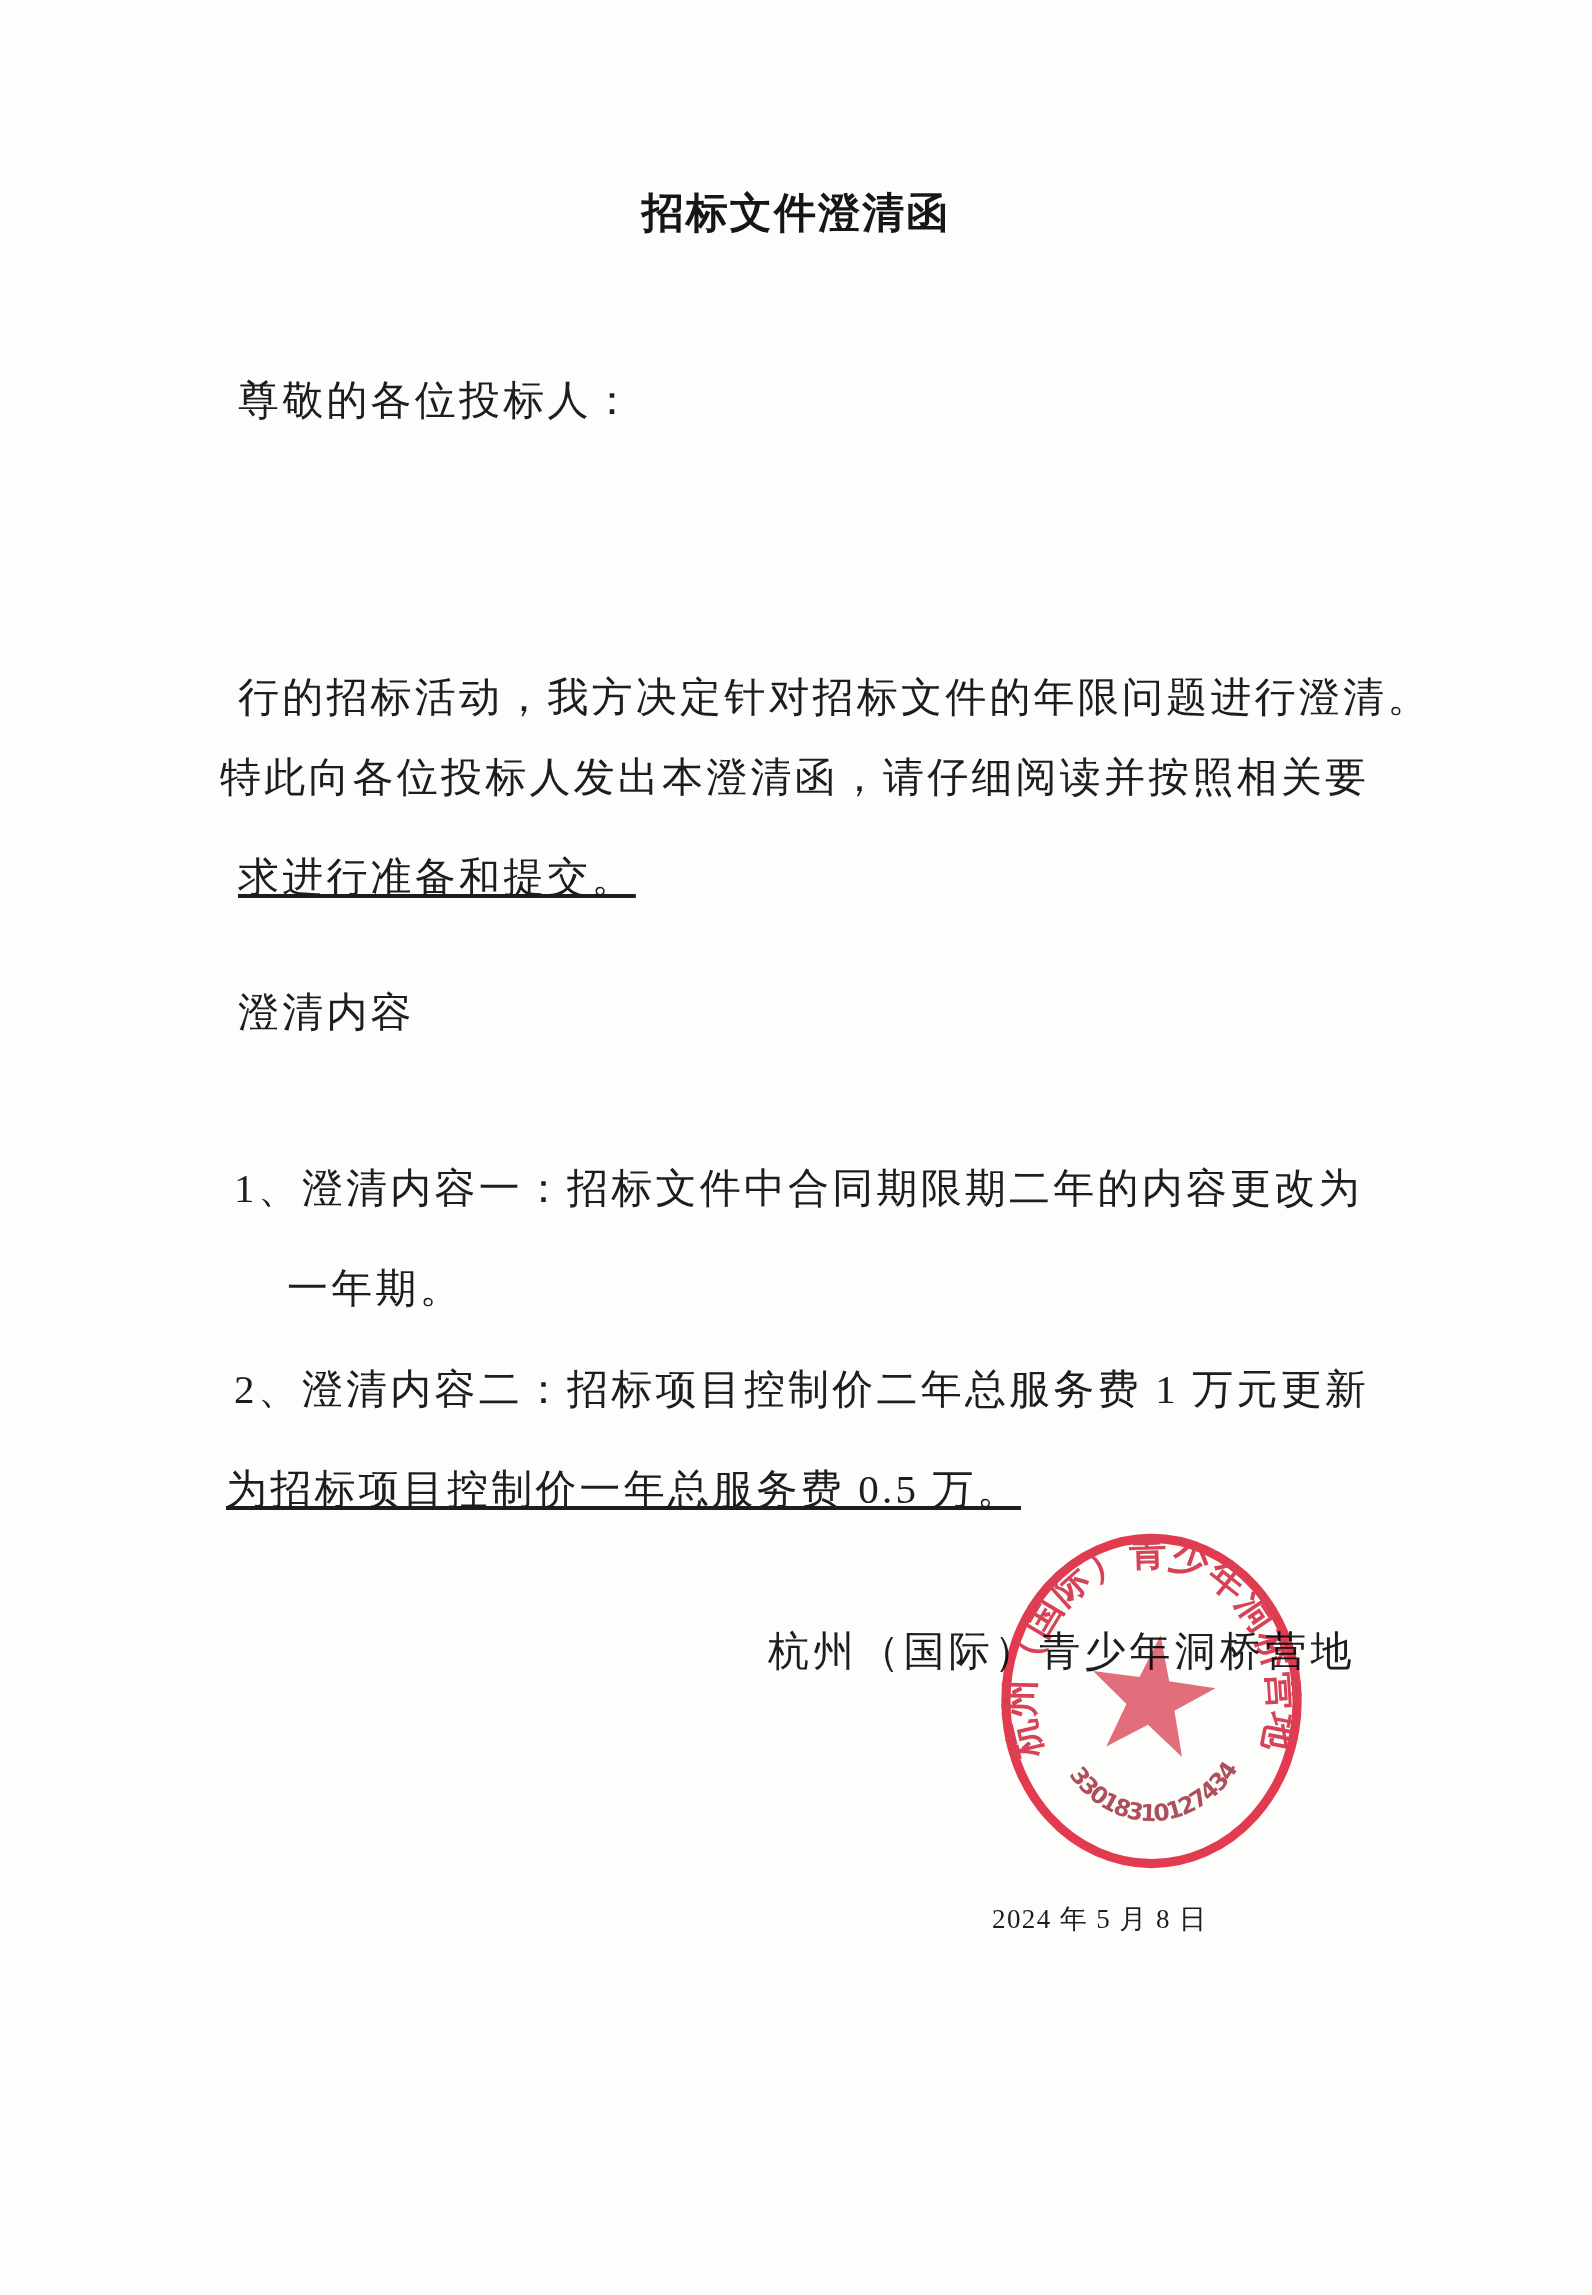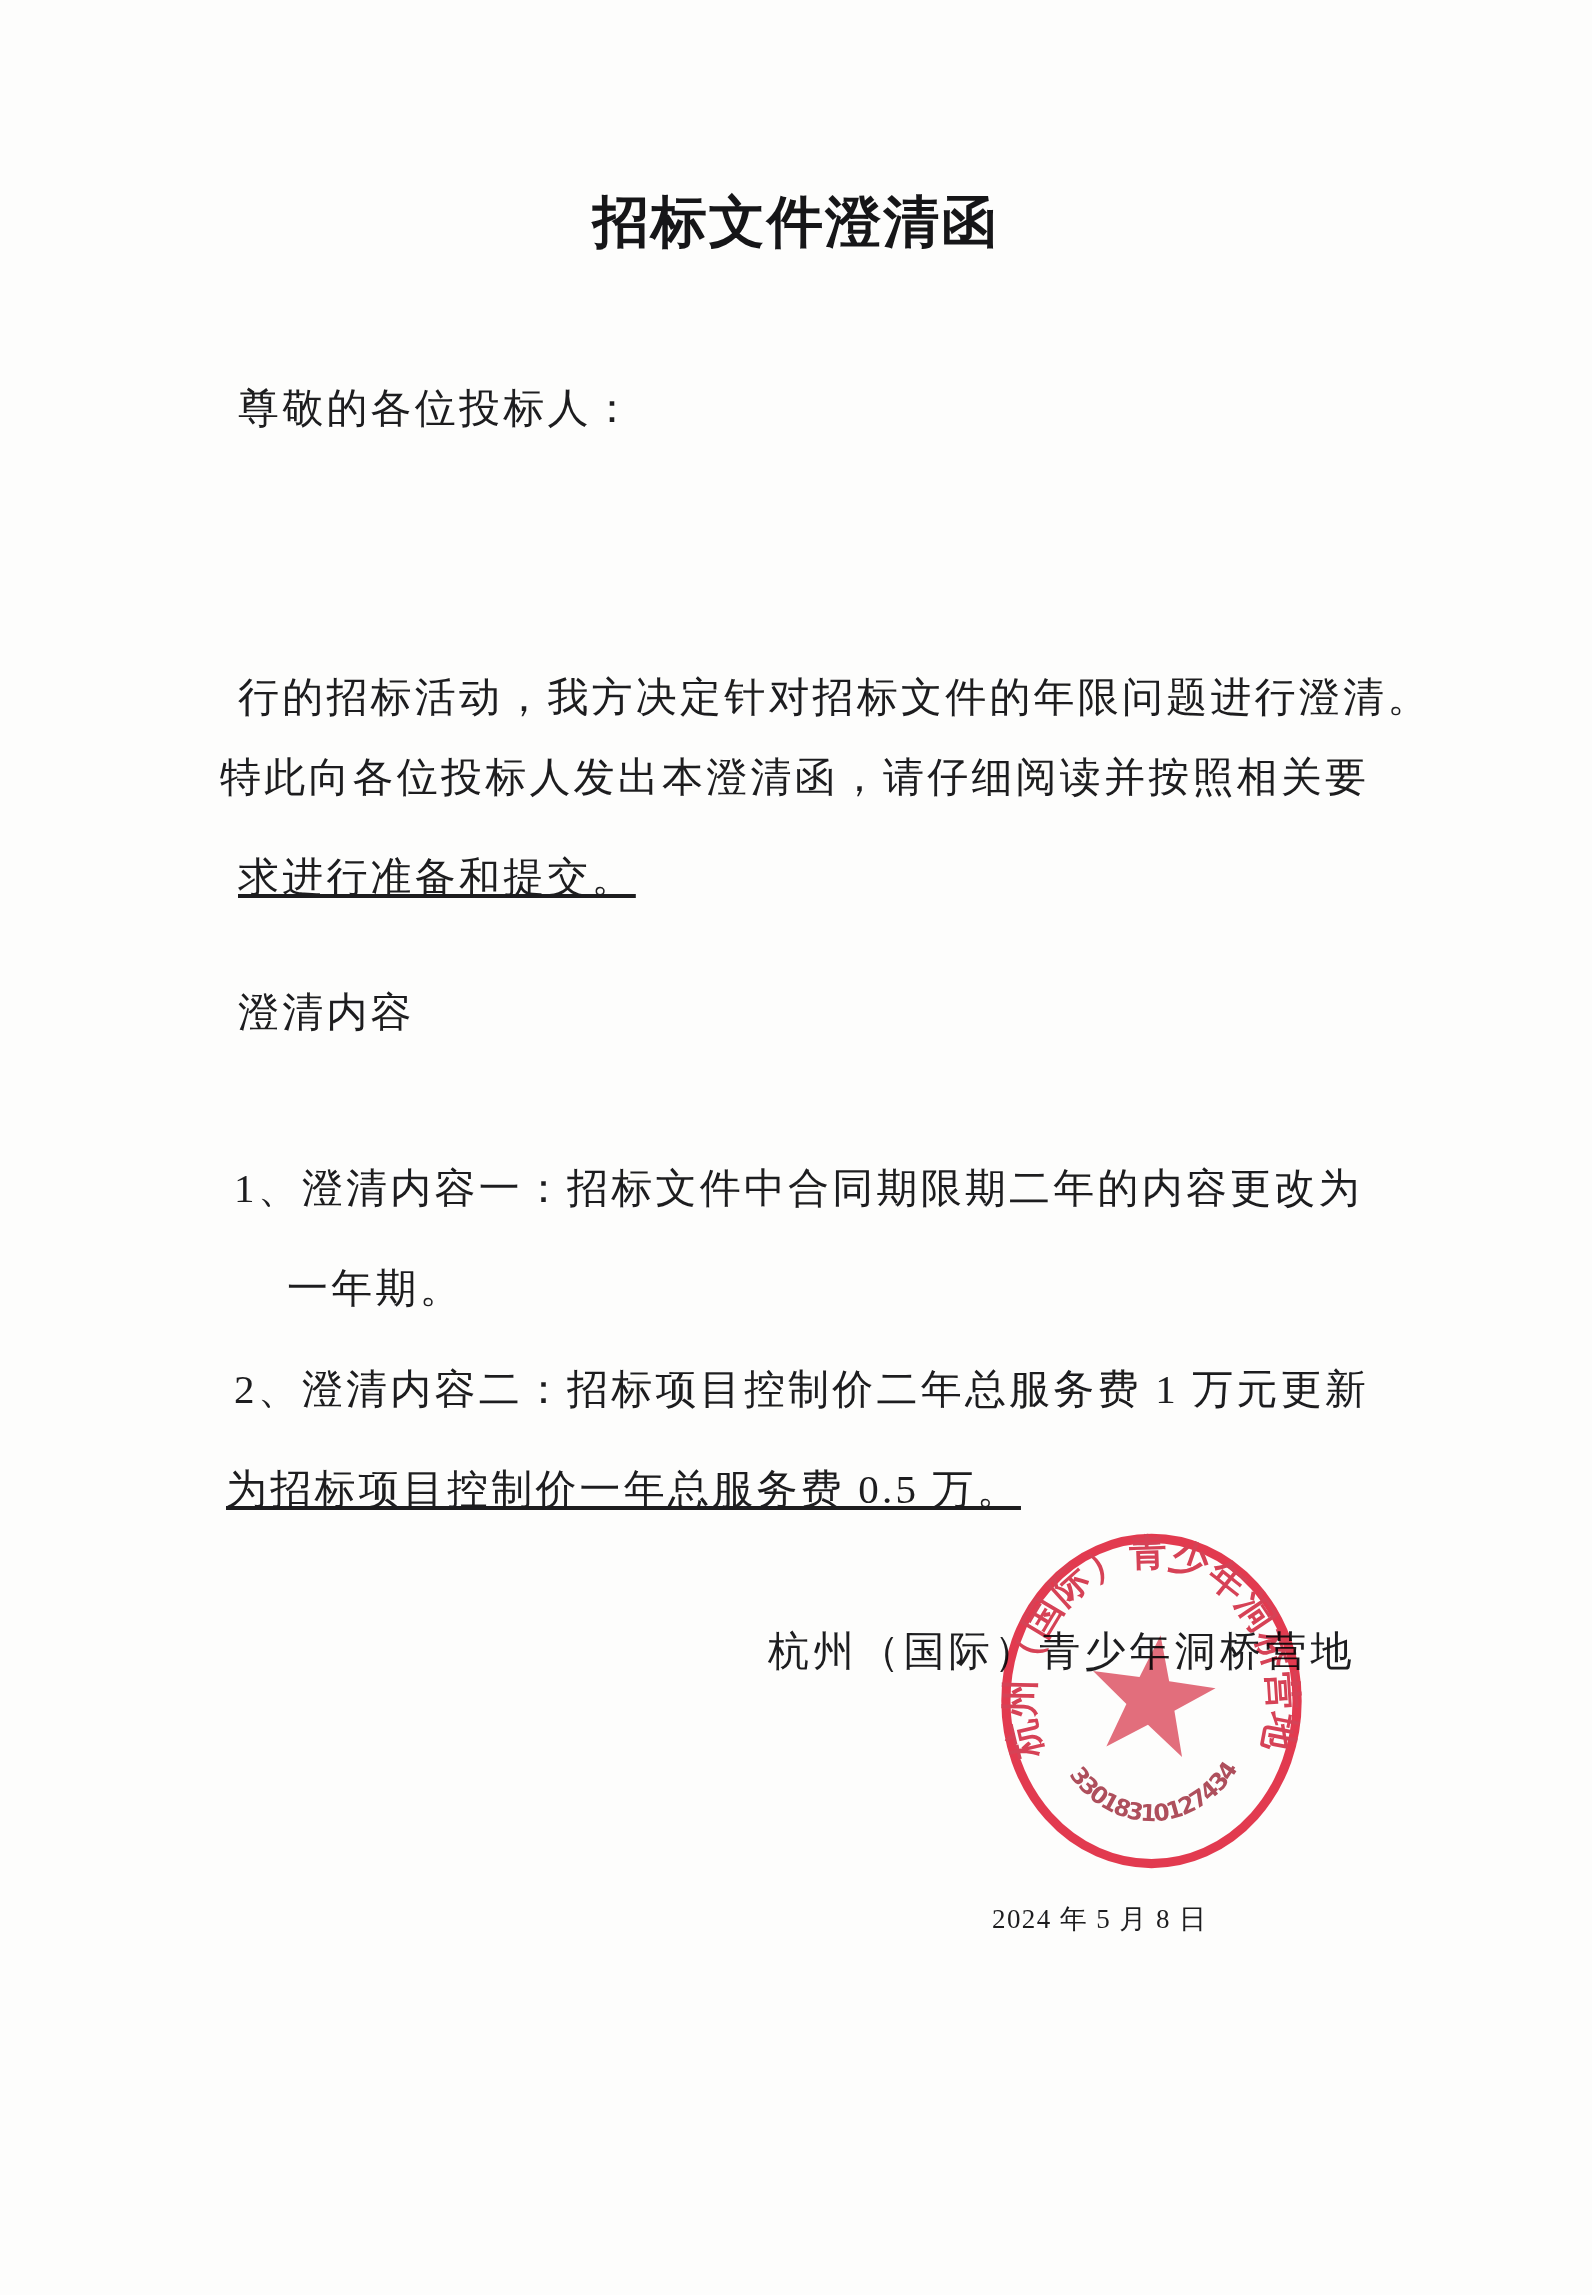--- a/index.html
+++ b/index.html
@@ -10,25 +10,25 @@
     margin: 0 auto;
     background: #fdfdfc;
     overflow: hidden;
     font-family: "Liberation Serif", "DejaVu Serif", serif;
     color: #1d1d1f;
   }
   .abs { position: absolute; white-space: nowrap; }
   .title {
     left: 0; top: 185px; width: 100%;
     text-align: center;
-    font-size: 56px; font-weight: 700; letter-spacing: 2.1px;
+    font-size: 42px; font-weight: 700; letter-spacing: 2.1px;
     color: #161618;
   }
   .body-text { font-size: 41px; letter-spacing: 3.2px; line-height: 1; }
-  .salutation { left: 238px; top: 380px; margin-top: 8px; }
+  .salutation { left: 238px; top: 380px; }
   .line-p1 { left: 317px;  top: 558px; }
   .line-p2 { left: 238px;  top: 657px; margin-top: 20px; }
   .line-p3 { left: 220px;  top: 757px; }
   .line-p4 { left: 238px;  top: 857px; text-decoration: underline; }
   .heading  { left: 238px; top: 992px; }
   .line-c1 { left: 234px;  top: 1168px; }
   .line-c2 { left: 241px;  top: 1268px; margin-left: 46px; }
   .line-c3 { left: 234px;  top: 1369px; }
   .line-c4 { left: 226px;  top: 1469px; text-decoration: underline; }
   .signature { left: 768px; top: 1631px; font-size: 41px; letter-spacing: 4.2px; }

